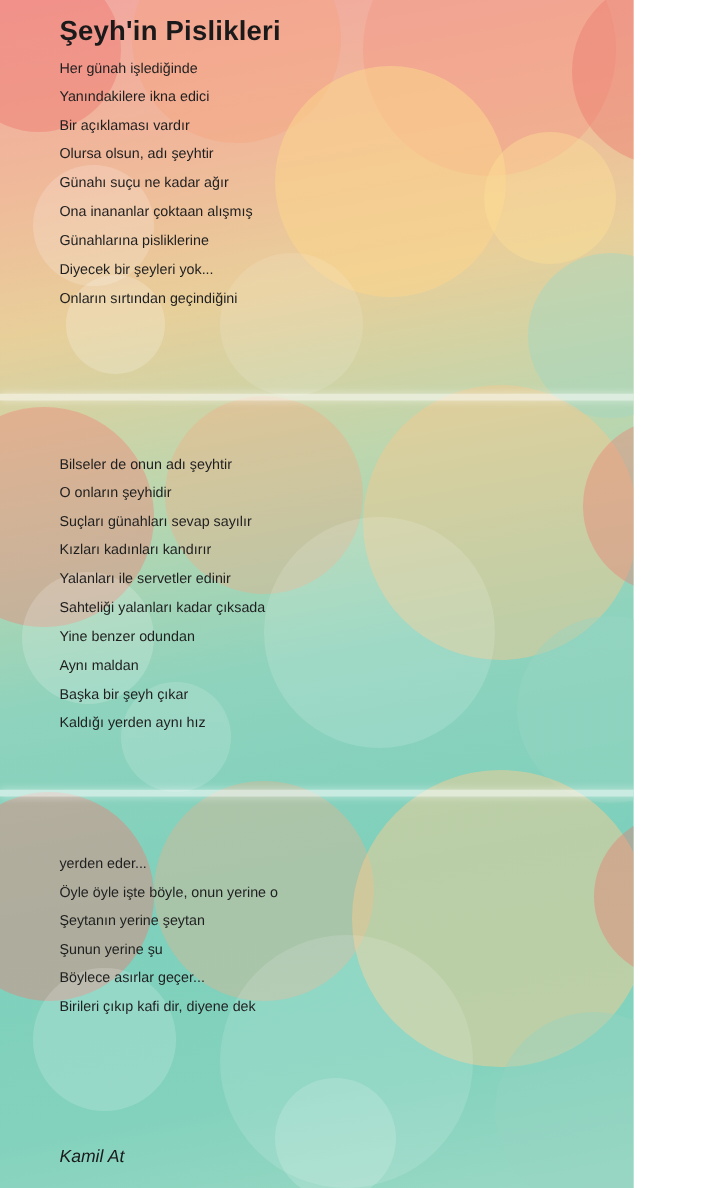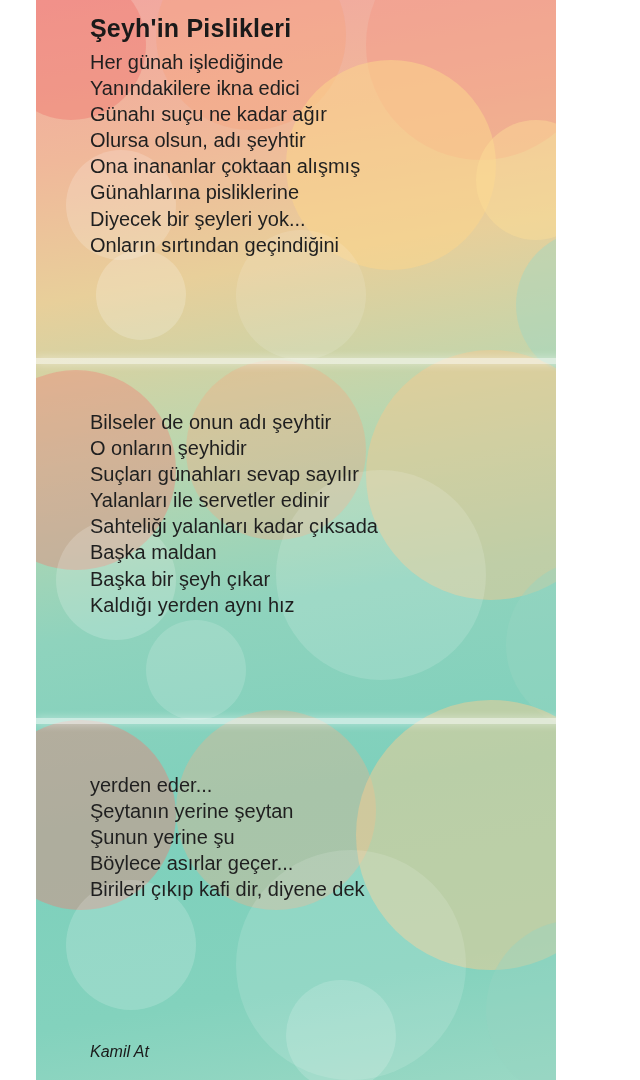--- a/index.html
+++ b/index.html
@@ -7,25 +7,24 @@
     padding: 0;
   }
   body {
     width: 640px;
     height: 1080px;
     font-family: "Liberation Sans", sans-serif;
     overflow: hidden;
   }
   .poem-page {
     position: relative;
-    width: 520px;
+    width: 576px;
     height: 1080px;
     background: linear-gradient(170deg, #f2a6a0 0%, #f0b89a 14%, #e8cf9a 26%, #bcd6ae 40%, #8fd3bd 55%, #7ed0bc 72%, #83d2bd 88%, #9ad8c4 100%);
     overflow: hidden;
-    margin-left: 36px;
   }
   
   .bokeh {
     position: absolute;
     border-radius: 50%;
     pointer-events: none;
   }
   .panel-divider {
     position: absolute;
     left: 0;
@@ -46,21 +45,21 @@
     top: 14px;
     font-size: 25px;
     font-weight: bold;
     color: #1a1a1a;
     letter-spacing: 0.2px;
   }
   .stanza {
     position: absolute;
     left: 54px;
     color: #1f1f1f;
-    font-size: 20px;
+    font-size: 13px;
     line-height: 26.1px;
   }
   .stanza .line {
     white-space: pre;
   }
   .stanza-1 { top: 49px; }
   .stanza-2 { top: 409px; }
   .stanza-3 { top: 772px; }
   .author {
     position: absolute;
@@ -107,41 +106,45 @@
 
   <div class="panel-divider" style="top:358px;"></div>
   <div class="panel-divider" style="top:718px;"></div>
 
   <div class="content">
     <div class="poem-title">Şeyh'in Pislikleri</div>
 
     <div class="stanza stanza-1">
       <div class="line">Her günah işlediğinde</div>
       <div class="line">Yanındakilere ikna edici</div>
+      <div class="line">Bir açıklaması vardır</div>
+      <div class="line">Olursa olsun, adı şeyhtir</div>
       <div class="line">Günahı suçu ne kadar ağır</div>
-      <div class="line">Olursa olsun, adı şeyhtir</div>
       <div class="line">Ona inananlar çoktaan alışmış</div>
       <div class="line">Günahlarına pisliklerine</div>
       <div class="line">Diyecek bir şeyleri yok...</div>
       <div class="line">Onların sırtından geçindiğini</div>
     </div>
 
     <div class="stanza stanza-2">
       <div class="line">Bilseler de onun adı şeyhtir</div>
       <div class="line">O onların şeyhidir</div>
       <div class="line">Suçları günahları sevap sayılır</div>
+      <div class="line">Kızları kadınları kandırır</div>
       <div class="line">Yalanları ile servetler edinir</div>
       <div class="line">Sahteliği yalanları kadar çıksada</div>
-      <div class="line">Başka maldan</div>
+      <div class="line">Yine benzer odundan</div>
+      <div class="line">Aynı maldan</div>
       <div class="line">Başka bir şeyh çıkar</div>
       <div class="line">Kaldığı yerden aynı hız</div>
     </div>
 
     <div class="stanza stanza-3">
       <div class="line">yerden eder...</div>
+      <div class="line">Öyle öyle işte böyle, onun yerine o</div>
       <div class="line">Şeytanın yerine şeytan</div>
       <div class="line">Şunun yerine şu</div>
       <div class="line">Böylece asırlar geçer...</div>
       <div class="line">Birileri çıkıp kafi dir, diyene dek</div>
     </div>
 
     <div class="author">Kamil At</div>
   </div>
 </div>
 

